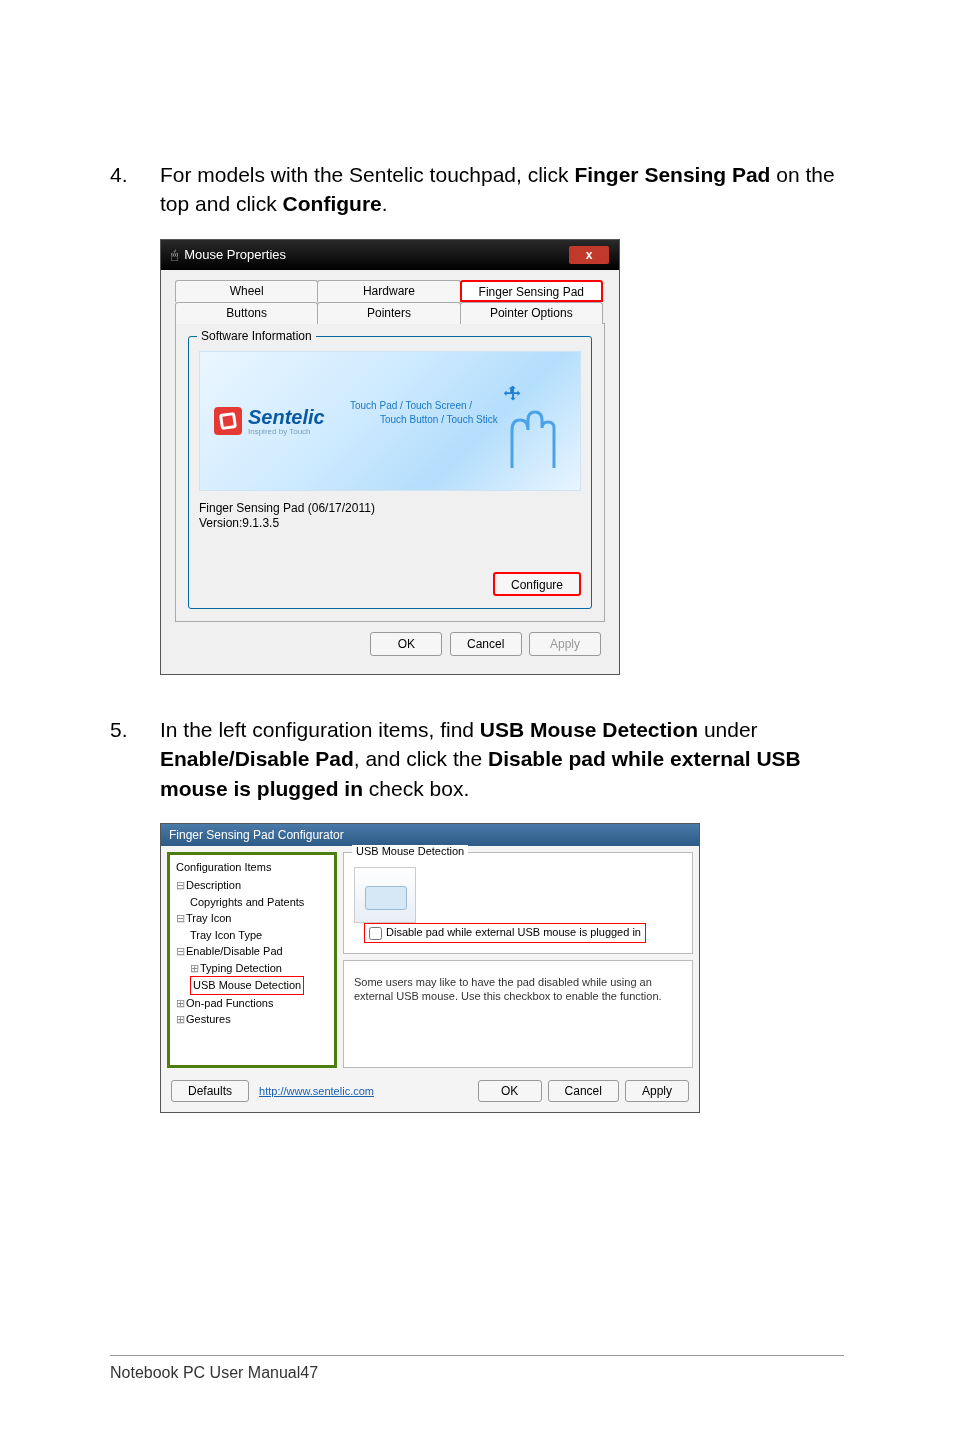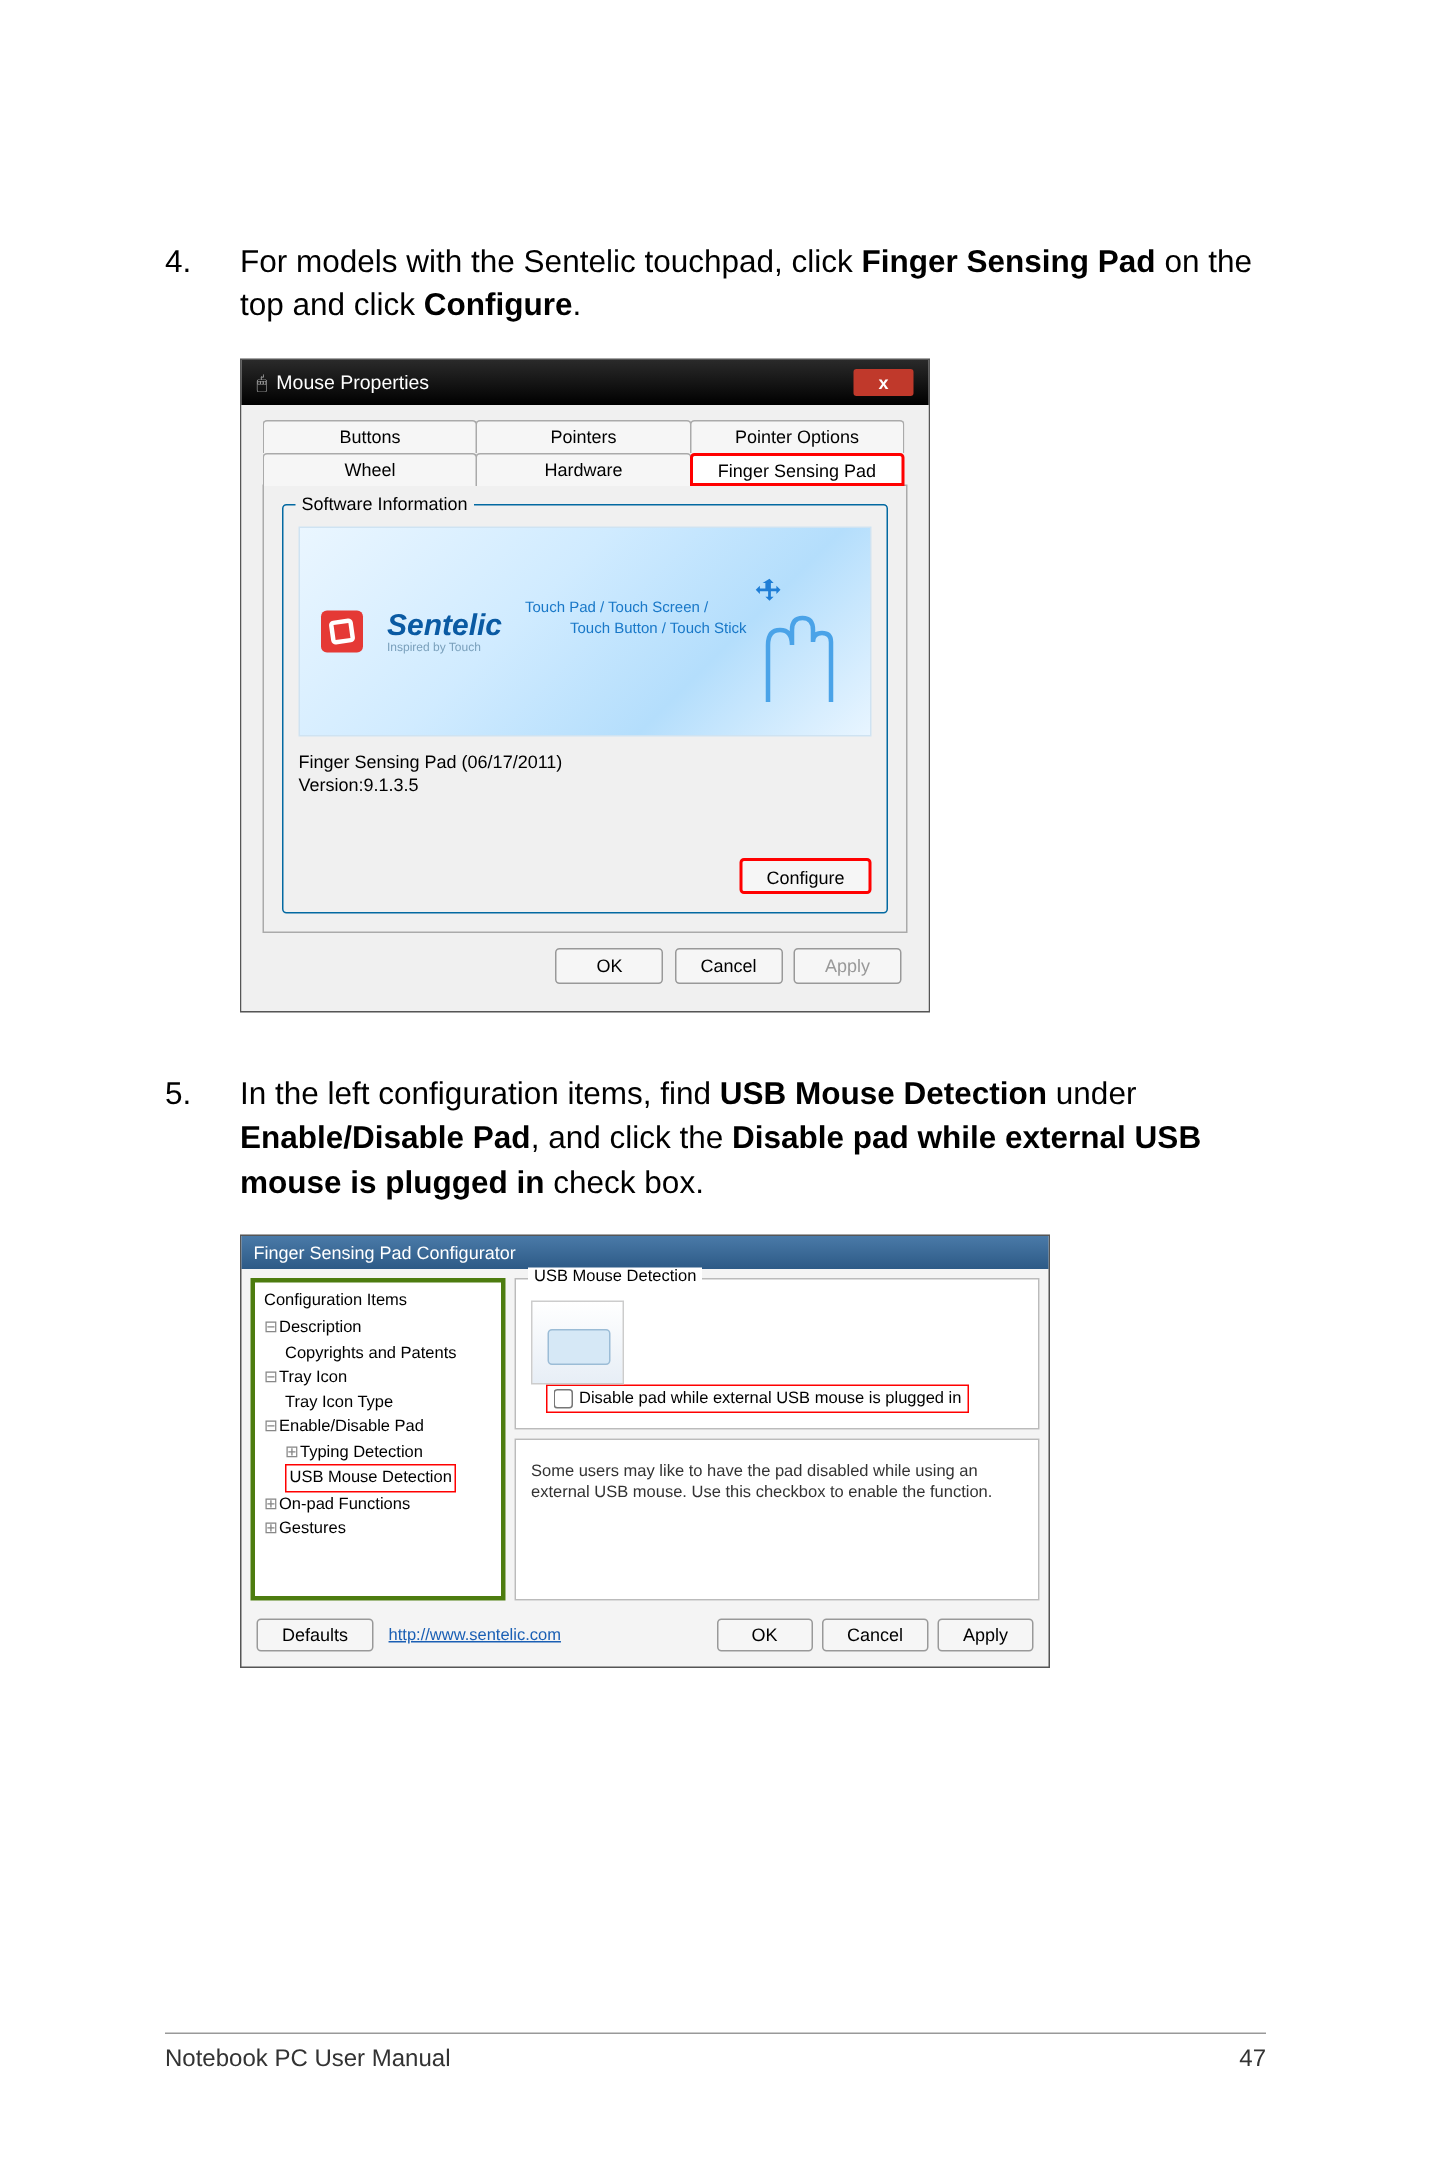--- a/index.html
+++ b/index.html
@@ -119,21 +119,21 @@
     border: 1px solid #cfe3f2;
     position: relative;
     display: flex;
     align-items: center;
     padding-left: 14px;
     overflow: hidden;
   }
   .mp-logo {
     display: flex;
     align-items: center;
-    gap: 16px;
+    gap: 6px;
   }
   .mp-logo-icon {
     width: 28px; height: 28px;
     background: #e53935;
     border-radius: 4px;
     position: relative;
   }
   .mp-logo-icon::before {
     content:"";
     position:absolute;
@@ -313,21 +313,20 @@
 
   
   .footer {
     position: absolute;
     bottom: 56px;
     left: 110px;
     right: 110px;
     border-top: 1px solid #999;
     padding-top: 8px;
     display: flex;
-    justify-content: space-between;
     font-size: 16px;
     color: #333;
   }
 </style>
 </head>
 <body>
 
 <div class="page">
 
   <div class="step">
@@ -342,28 +341,28 @@
       <div class="mp-title">
         <div class="mp-title-left">
           <span class="mp-title-icon">🖱</span>
           <span>Mouse Properties</span>
         </div>
         <div class="mp-close">x</div>
       </div>
       <div class="mp-content">
         <div class="mp-tabs">
           <div class="mp-tabrow">
+            <div class="mp-tab row2">Wheel</div>
+            <div class="mp-tab row2">Hardware</div>
+            <div class="mp-tab row2 active">Finger Sensing Pad</div>
+          </div>
+          <div class="mp-tabrow">
             <div class="mp-tab row1">Buttons</div>
             <div class="mp-tab row1">Pointers</div>
             <div class="mp-tab row1">Pointer Options</div>
-          </div>
-          <div class="mp-tabrow">
-            <div class="mp-tab row2">Wheel</div>
-            <div class="mp-tab row2">Hardware</div>
-            <div class="mp-tab row2 active">Finger Sensing Pad</div>
           </div>
         </div>
         <div class="mp-panel">
           <div class="mp-group">
             <div class="mp-group-title">Software Information</div>
             <div class="mp-banner">
               <div>
                 <div class="mp-logo">
                   <div class="mp-logo-icon"></div>
                   <div>

